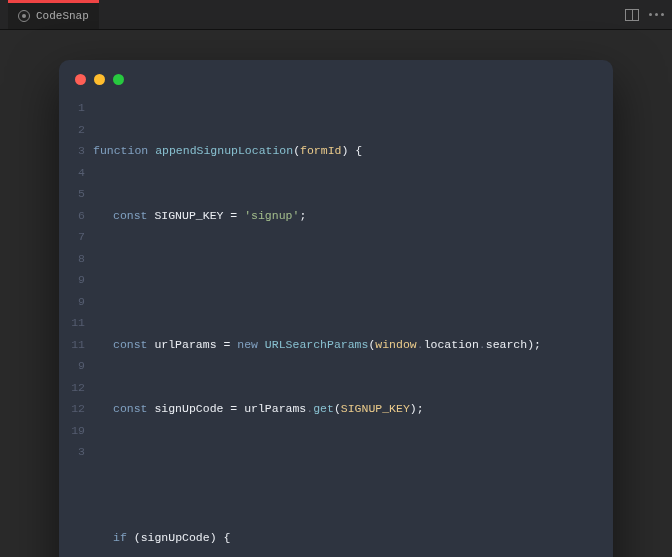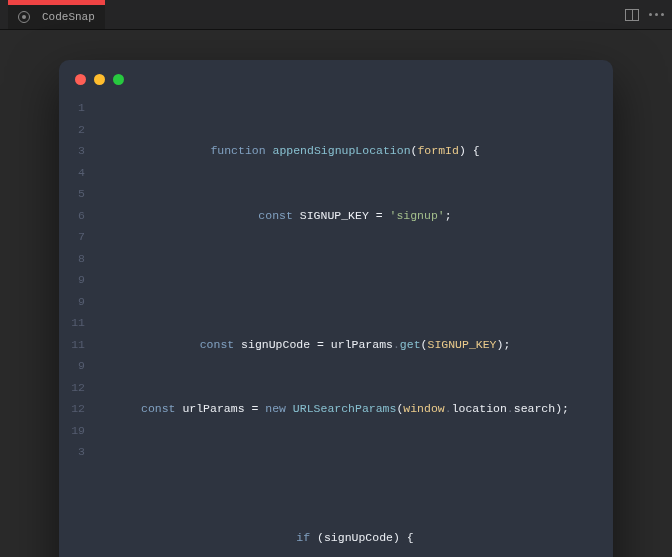--- a/index.html
+++ b/index.html
@@ -15,25 +15,25 @@
     background: #252526;
     border-bottom: 1px solid #111;
     display: flex;
     align-items: center;
     justify-content: space-between;
     padding: 0 8px;
   }
   .tab {
     display: flex;
     align-items: center;
-    gap: 12px;
+    gap: 6px;
     height: 100%;
     padding: 0 10px;
     background: #1e1e1e;
-    border-top: 5px solid #ef4444;
+    border-top: 3px solid #ef4444;
     font-size: 11px;
     color: #aaa;
   }
   .cam-small { width: 12px; height: 12px; border-radius: 50%; border: 1px solid #888; display:inline-block; position: relative; }
   .cam-small::after { content: ""; position:absolute; inset:3px; background:#888; border-radius:50%; }
   .actions { display:flex; gap:10px; align-items:center; }
   .split-icon { width:14px; height:12px; border:1px solid #888; position:relative; }
   .split-icon::after { content:""; position:absolute; left:50%; top:0; bottom:0; width:1px; background:#888; }
   .dots-icon { display:flex; gap:3px; }
   .dots-icon span { width:3px;height:3px;background:#888;border-radius:50%; }
@@ -85,21 +85,21 @@
     padding-right:16px;
     white-space:pre;
   }
   .k{color:#81a1c1;}
   .s{color:#a3be8c;}
   .c{color:#88c0d0;}
   .y{color:#ebcb8b;}
   .p{color:#eceff4;}
   .d{color:#6b7280;}
   .i0{padding-left:0;} .i1{padding-left:20px;}
-  .src > div{height:21.5px;text-align:center;}
+  .src > div{height:21.5px;}
 </style>
 </head>
 <body>
 
 <div class="titlebar">
   <div class="tab">
     <span class="cam-small"></span>
     <span>CodeSnap</span>
   </div>
   <div class="actions">
@@ -136,22 +136,22 @@
         <div>9</div>
         <div>12</div>
         <div>12</div>
         <div>19</div>
         <div>3</div>
       </div>
       <div class="src">
         <div class="i0"><span class="k">function</span> <span class="c">appendSignupLocation</span><span class="p">(</span><span class="y">formId</span><span class="p">) {</span></div>
         <div class="i1"><span class="k">const</span><span class="p"> SIGNUP_KEY </span><span class="p">= </span><span class="s">'signup'</span><span class="p">;</span></div>
         <div class="i1"></div>
+        <div class="i1"><span class="k">const</span><span class="p"> urlParams </span><span class="p">= </span><span class="k">new</span><span class="c"> URLSearchParams</span><span class="p">(</span><span class="y">window</span><span class="d">.</span><span class="p">location</span><span class="d">.</span><span class="p">search</span><span class="p">);</span></div>
         <div class="i1"><span class="k">const</span><span class="p"> signUpCode </span><span class="p">= </span><span class="p">urlParams</span><span class="d">.</span><span class="c">get</span><span class="p">(</span><span class="y">SIGNUP_KEY</span><span class="p">);</span></div>
-        <div class="i1"><span class="k">const</span><span class="p"> urlParams </span><span class="p">= </span><span class="k">new</span><span class="c"> URLSearchParams</span><span class="p">(</span><span class="y">window</span><span class="d">.</span><span class="p">location</span><span class="d">.</span><span class="p">search</span><span class="p">);</span></div>
         <div class="i1"></div>
         <div class="i1"><span class="k">if</span><span> </span><span class="p">(</span><span class="p">signUpCode</span><span class="p">) {</span></div>
         
         
         
         
         
         
         
         

